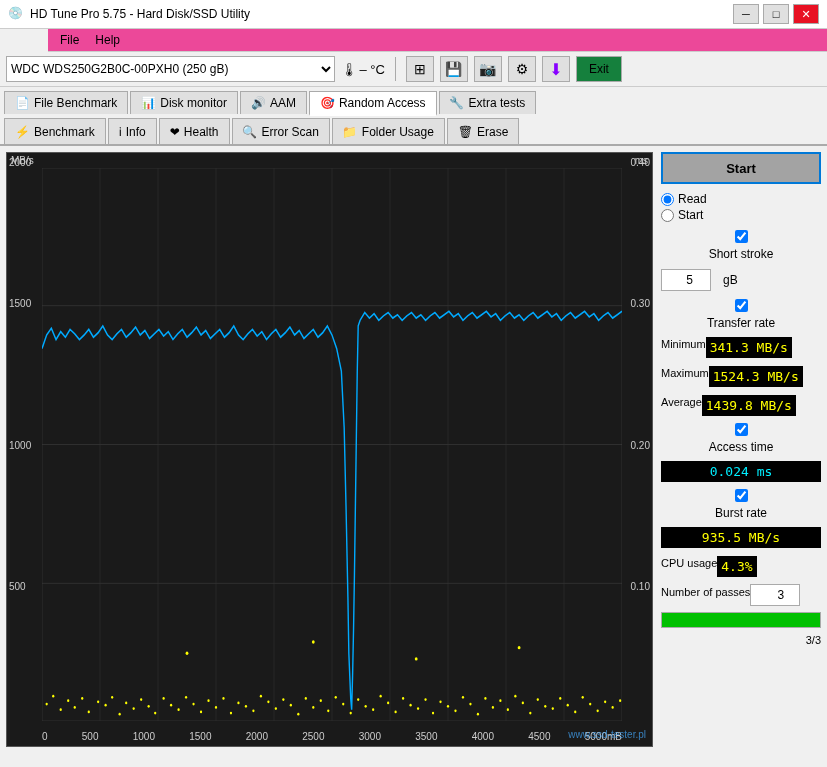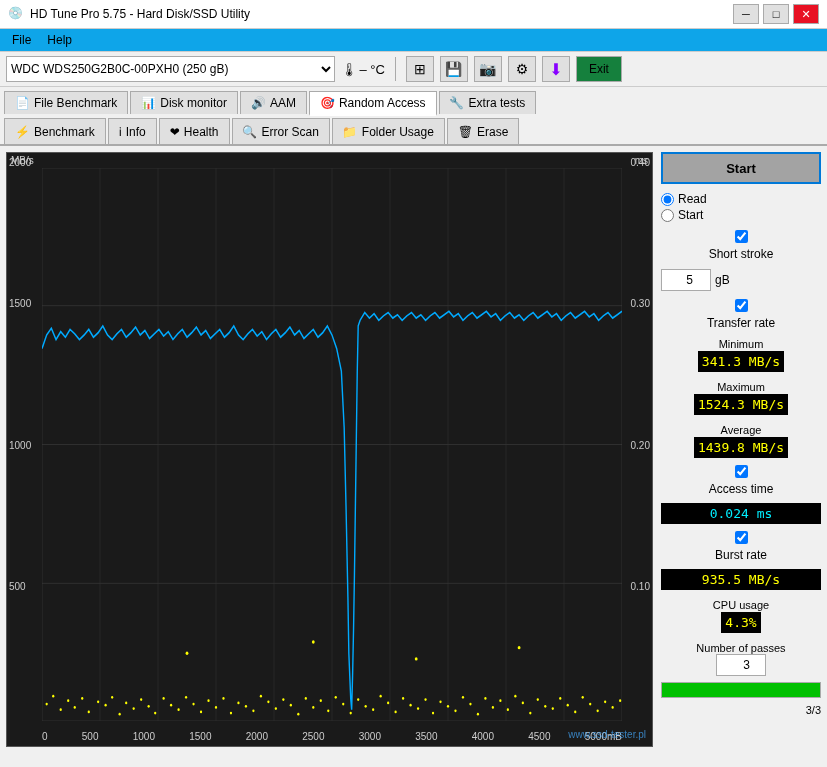--- a/index.html
+++ b/index.html
@@ -18,24 +18,25 @@
     .title-bar-text { flex: 1; font-size: 12px; color: #000; }
     .title-bar-controls { display: flex; gap: 4px; }
     .title-bar-btn {
       width: 26px; height: 20px; background: #e0e0e0; border: 1px solid #aaa;
       cursor: pointer; font-size: 11px; display: flex; align-items: center; justify-content: center;
     }
     .title-bar-btn.close-btn { background: #e81123; color: white; }
 
     
     .menu-bar {
-      background: #0ea5e9;
+      background: #ec4899;
       display: flex;
       padding: 2px 4px;
       border-bottom: 1px solid #ccc;
+      margin-left: 48px;
     }
     .menu-item { padding: 2px 8px; cursor: pointer; font-size: 12px; }
 
     
     .toolbar {
       background: #f0f0f0;
       display: flex;
       align-items: center;
       padding: 4px 6px;
       gap: 6px;
@@ -120,32 +121,32 @@
       flex-direction: column;
       gap: 6px;
     }
     .start-btn {
       width: 100%; height: 32px; background: #a3a3a3; border: 2px solid #0078d7;
       font-size: 13px; cursor: pointer; font-weight: bold;
     }
     .radio-group { display: flex; flex-direction: column; gap: 2px; padding: 2px 0; }
     .radio-label { display: flex; align-items: center; gap: 4px; cursor: pointer; font-size: 12px; }
     .checkbox-label { display: flex; align-items: center; gap: 4px; cursor: pointer; font-size: 12px; flex-direction: column; }
-    .spin-row { display: flex; align-items: center; gap: 4px; margin: 2px 0; }
+    .spin-row { display: flex; align-items: center; gap: 12px; margin: 2px 0; }
     .spin-input { width: 50px; height: 22px; border: 1px solid #aaa; text-align: right; padding-right: 2px; font-size: 12px; }
     .spin-unit { font-size: 12px; }
     .stat-label { font-size: 11px; color: #000; margin-top: 2px; }
     .stat-value {
       background: #000; color: #00ff00; font-size: 13px; font-weight: normal;
       text-align: center; padding: 3px 4px; margin: 1px 0;
       font-family: monospace;
     }
     .stat-value.yellow { color: #ffff00; }
     .stat-value.access { color: #00eeff; }
-    .stat-section { display: flex; flex-direction: column; align-items: center; }
+    .stat-section { display: flex; flex-direction: row; }
     .passes-row { display: flex; align-items: center; gap: 4px; }
     .passes-input { width: 50px; height: 22px; border: 1px solid #aaa; text-align: right; font-size: 12px; }
     .progress-bar-outer { width: 100%; height: 16px; border: 1px solid #aaa; background: #ddd; }
     .progress-bar-inner { height: 100%; background: #00c000; }
     .progress-label { font-size: 11px; text-align: right; color: #000; }
 
     
     .grid-svg { position: absolute; left: 35px; right: 30px; top: 15px; bottom: 25px; width: calc(100% - 65px); height: calc(100% - 40px); }
   </style>
 </head>

